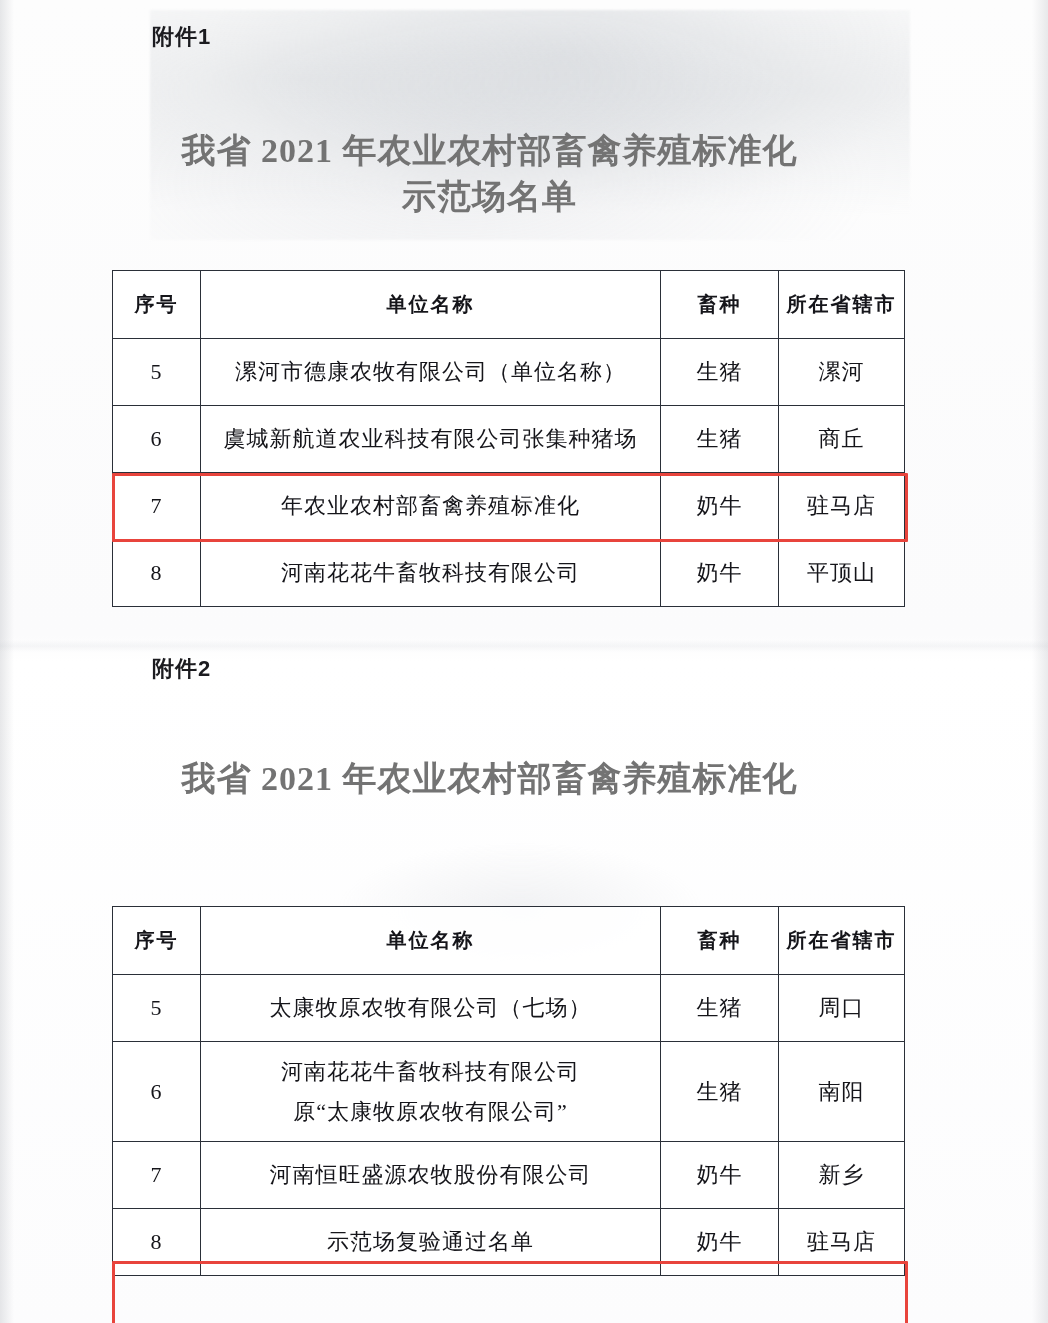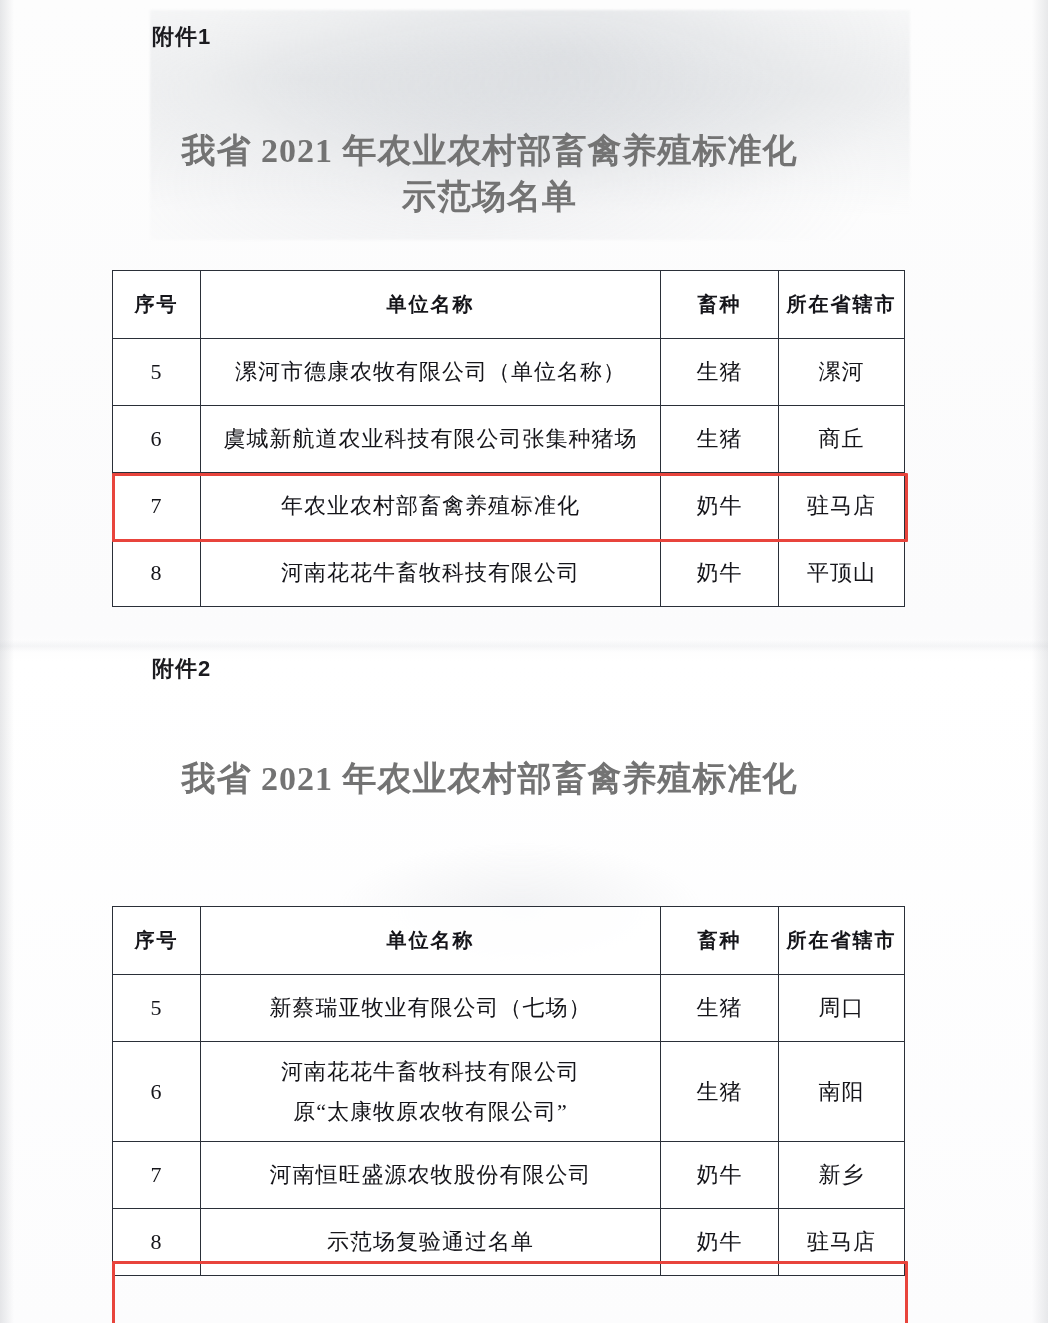--- a/index.html
+++ b/index.html
@@ -236,21 +236,21 @@
         <tr class="row-h">
           <th>序号</th>
           <th>单位名称</th>
           <th>畜种</th>
           <th>所在省辖市</th>
         </tr>
       </thead>
       <tbody>
         <tr class="row-d">
           <td>5</td>
-          <td class="cell-name">新蔡瑞亚牧业有限公司（七场）</td>
+          <td class="cell-name">太康牧原农牧有限公司（七场）</td>
           <td>生猪</td>
           <td>周口</td>
         </tr>
         <tr class="row-tall">
           <td>6</td>
           <td class="cell-name">
             <span class="two-line">河南花花牛畜牧科技有限公司</span>
             <span class="two-line">原“太康牧原农牧有限公司”</span>
           </td>
           <td>生猪</td>

